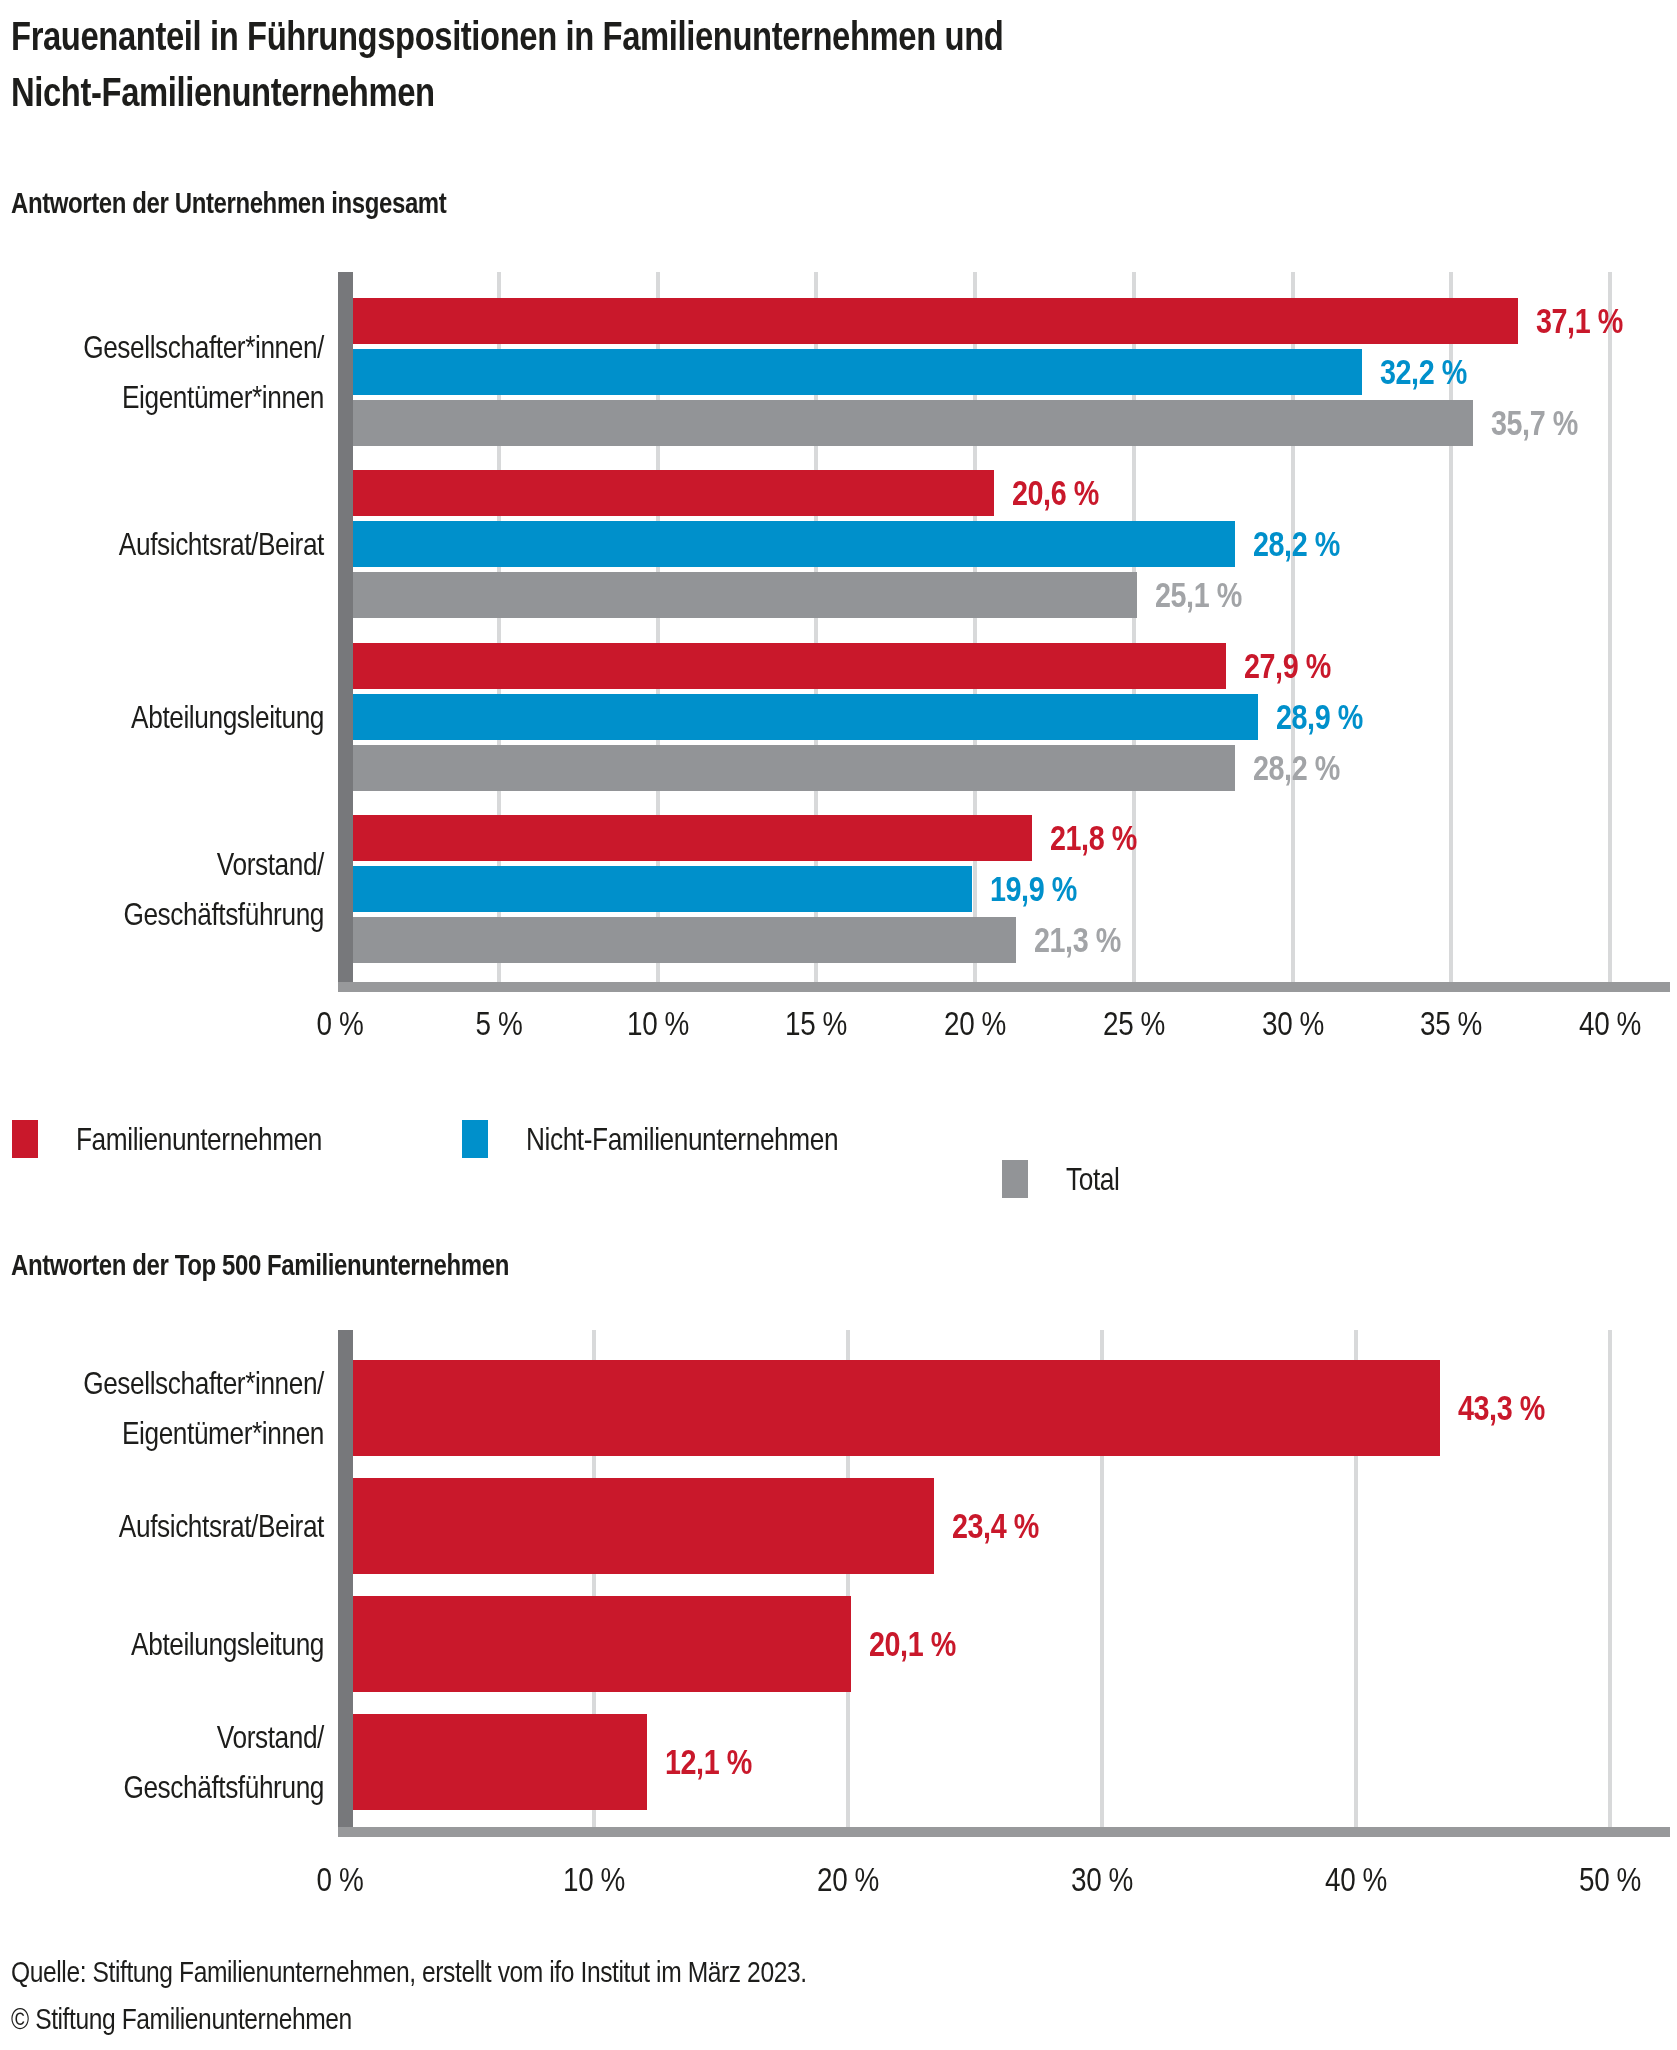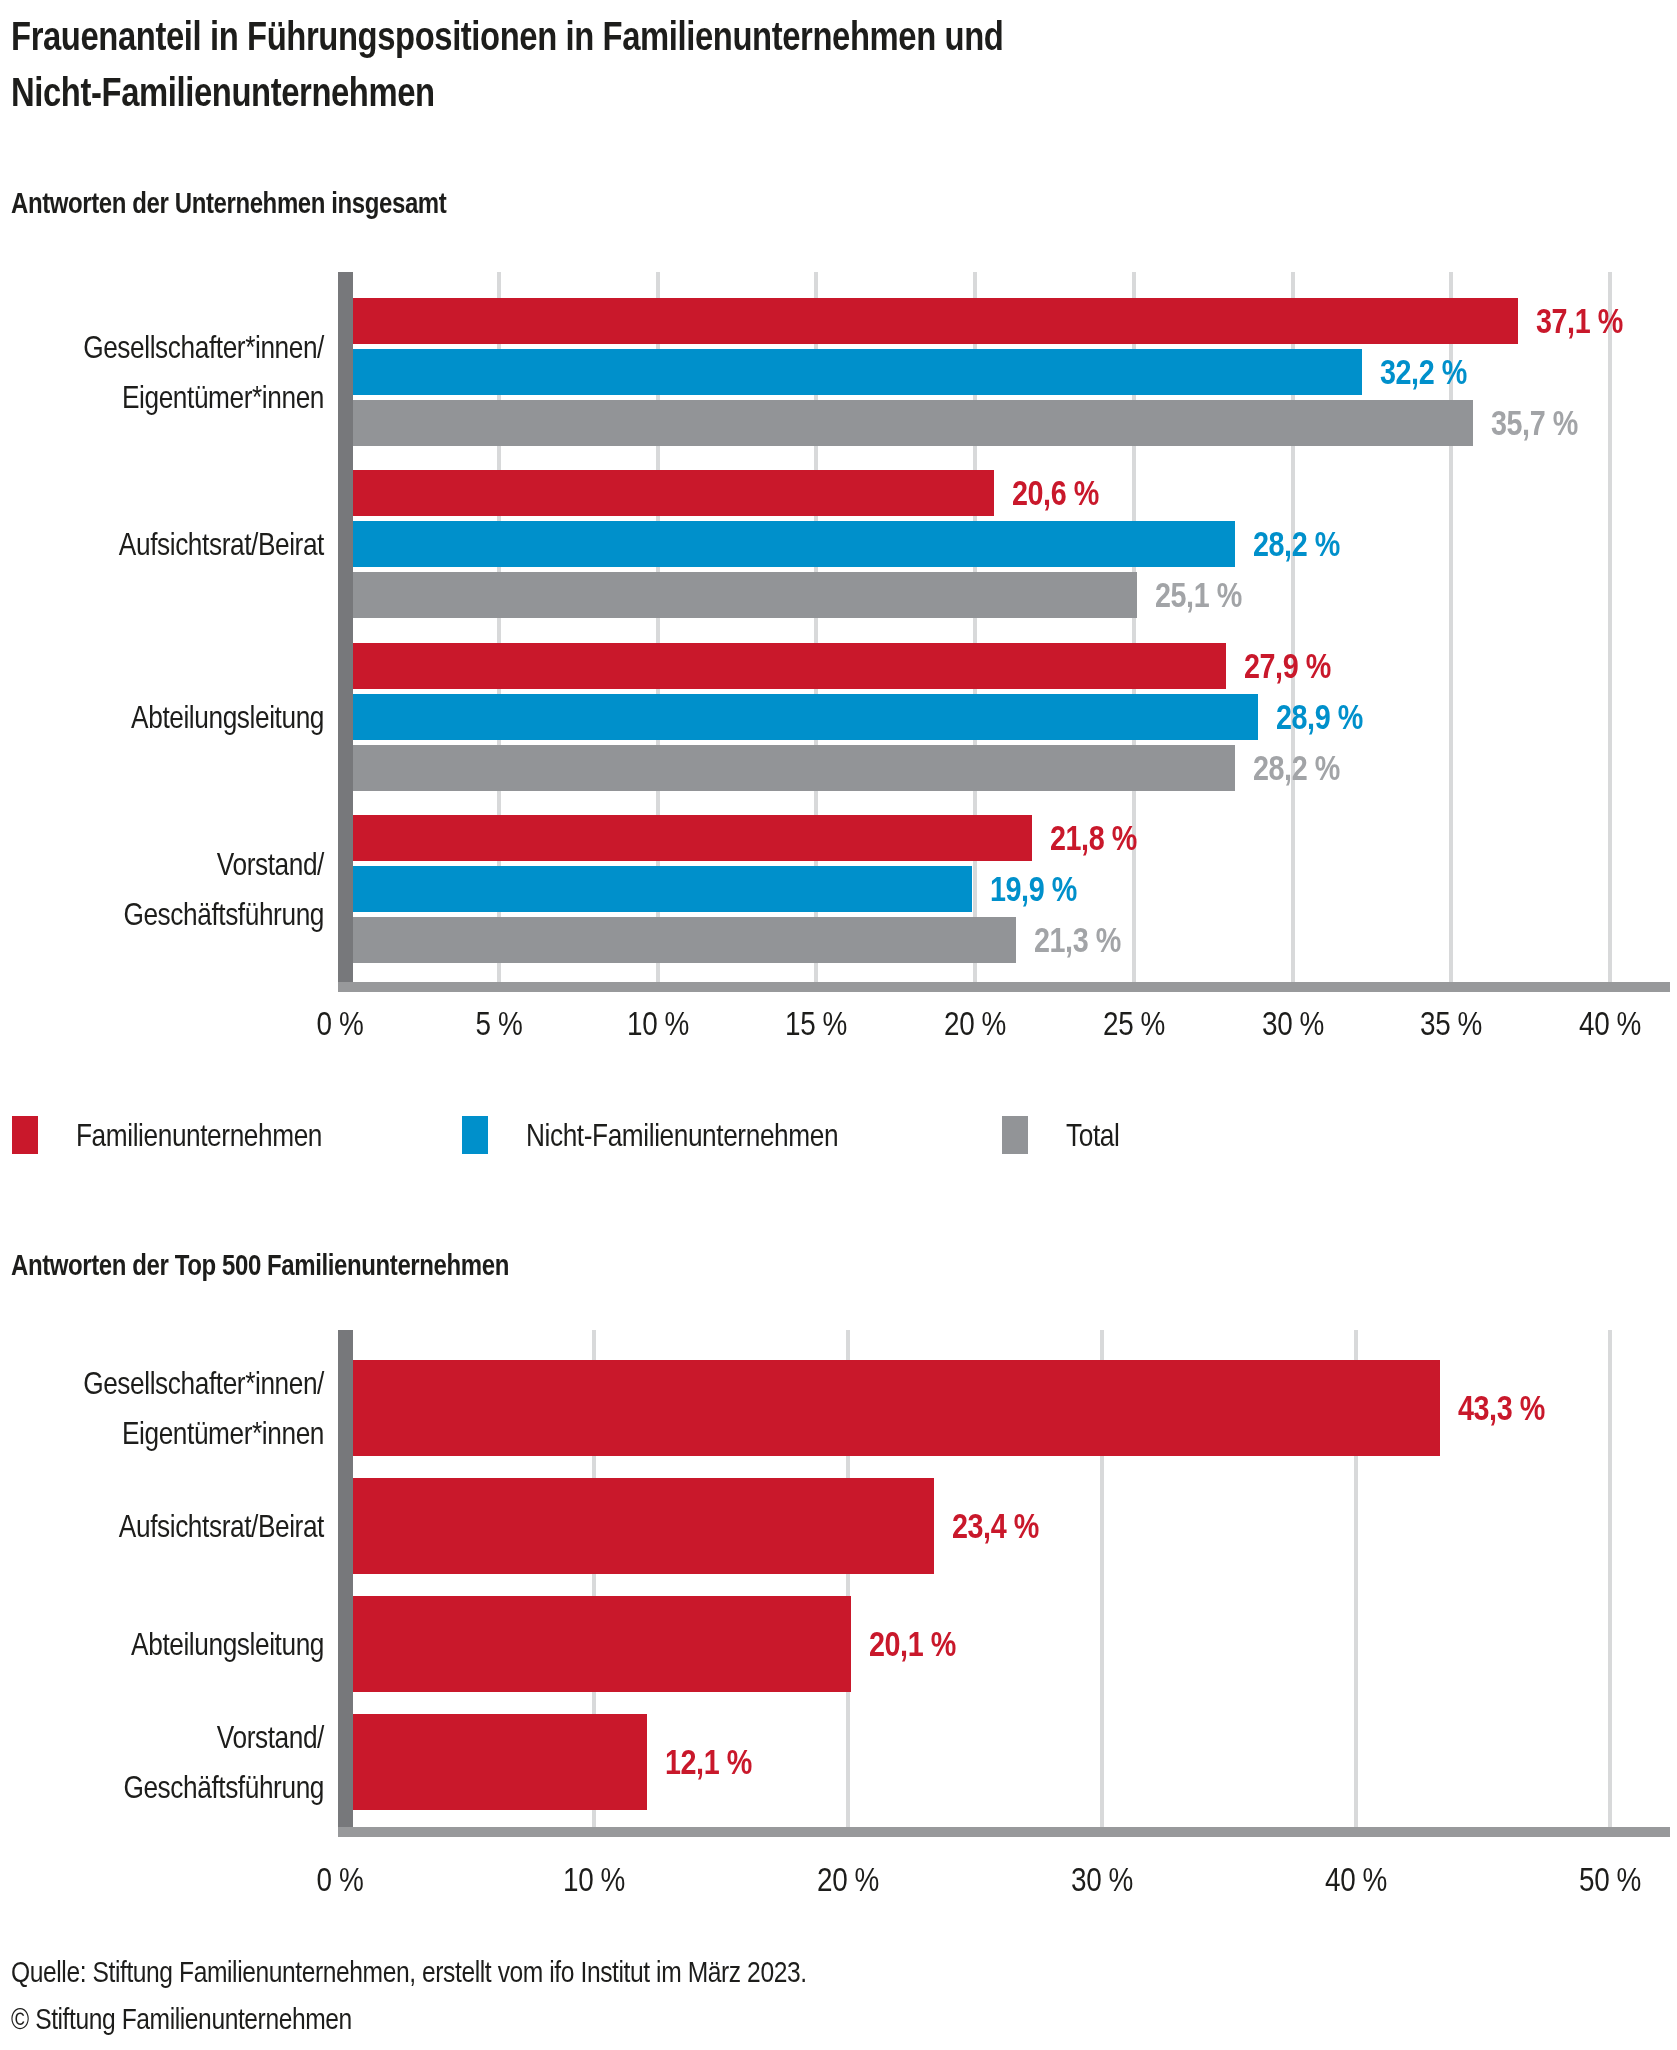--- a/index.html
+++ b/index.html
@@ -37,29 +37,29 @@
     font-size:32px; line-height:50px; color:#1D1D1B; white-space:nowrap;
     transform:scaleX(0.82); transform-origin:right center;
   }
   .tick {
     position:absolute; width:220px; text-align:center;
     font-size:34px; color:#1D1D1B; white-space:nowrap;
     transform:scaleX(0.82); transform-origin:center top;
   }
 
   .legend { position:absolute; left:0; top:1112px; width:1677px; height:46px; }
-  .legend-item { position:absolute; top:0; height:46px; display:flex; align-items:center; }
+  .legend-item { position:absolute; top:0; height:46px; display:flex; align-items:flex-end; }
   .legend-item .swatch { width:26px; height:38px; flex:0 0 auto; }
   .legend-item .legend-label {
     margin-left:38px; font-size:32px; white-space:nowrap;
     transform:scaleX(0.82); transform-origin:left center;
   }
   #legend-item-0 { left:12px; }
   #legend-item-1 { left:462px; }
-  #legend-item-2 { left:1002px; }
+  #legend-item-2 { left:1002px;margin-top:40px; }
 
   .footer {
     position:absolute; left:11px; top:1948px;
     font-size:30px; line-height:47px;
     transform:scaleX(0.82); transform-origin:left top; white-space:nowrap;
   }
 </style>
 </head>
 <body>
 

